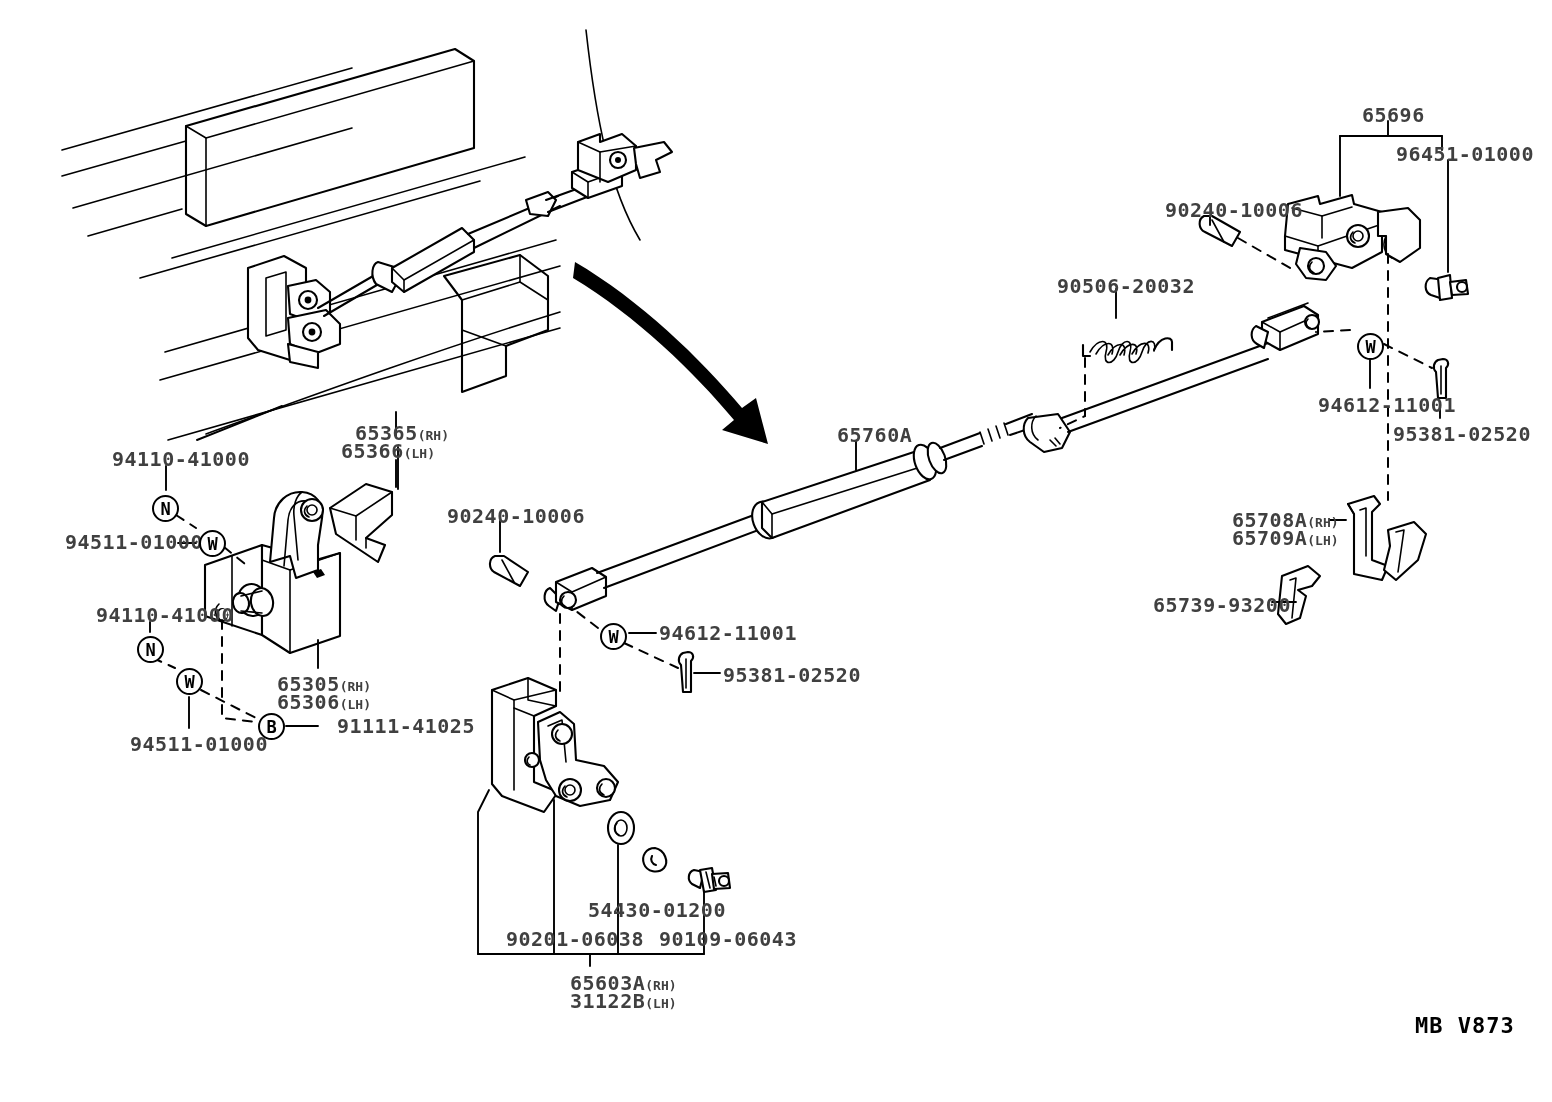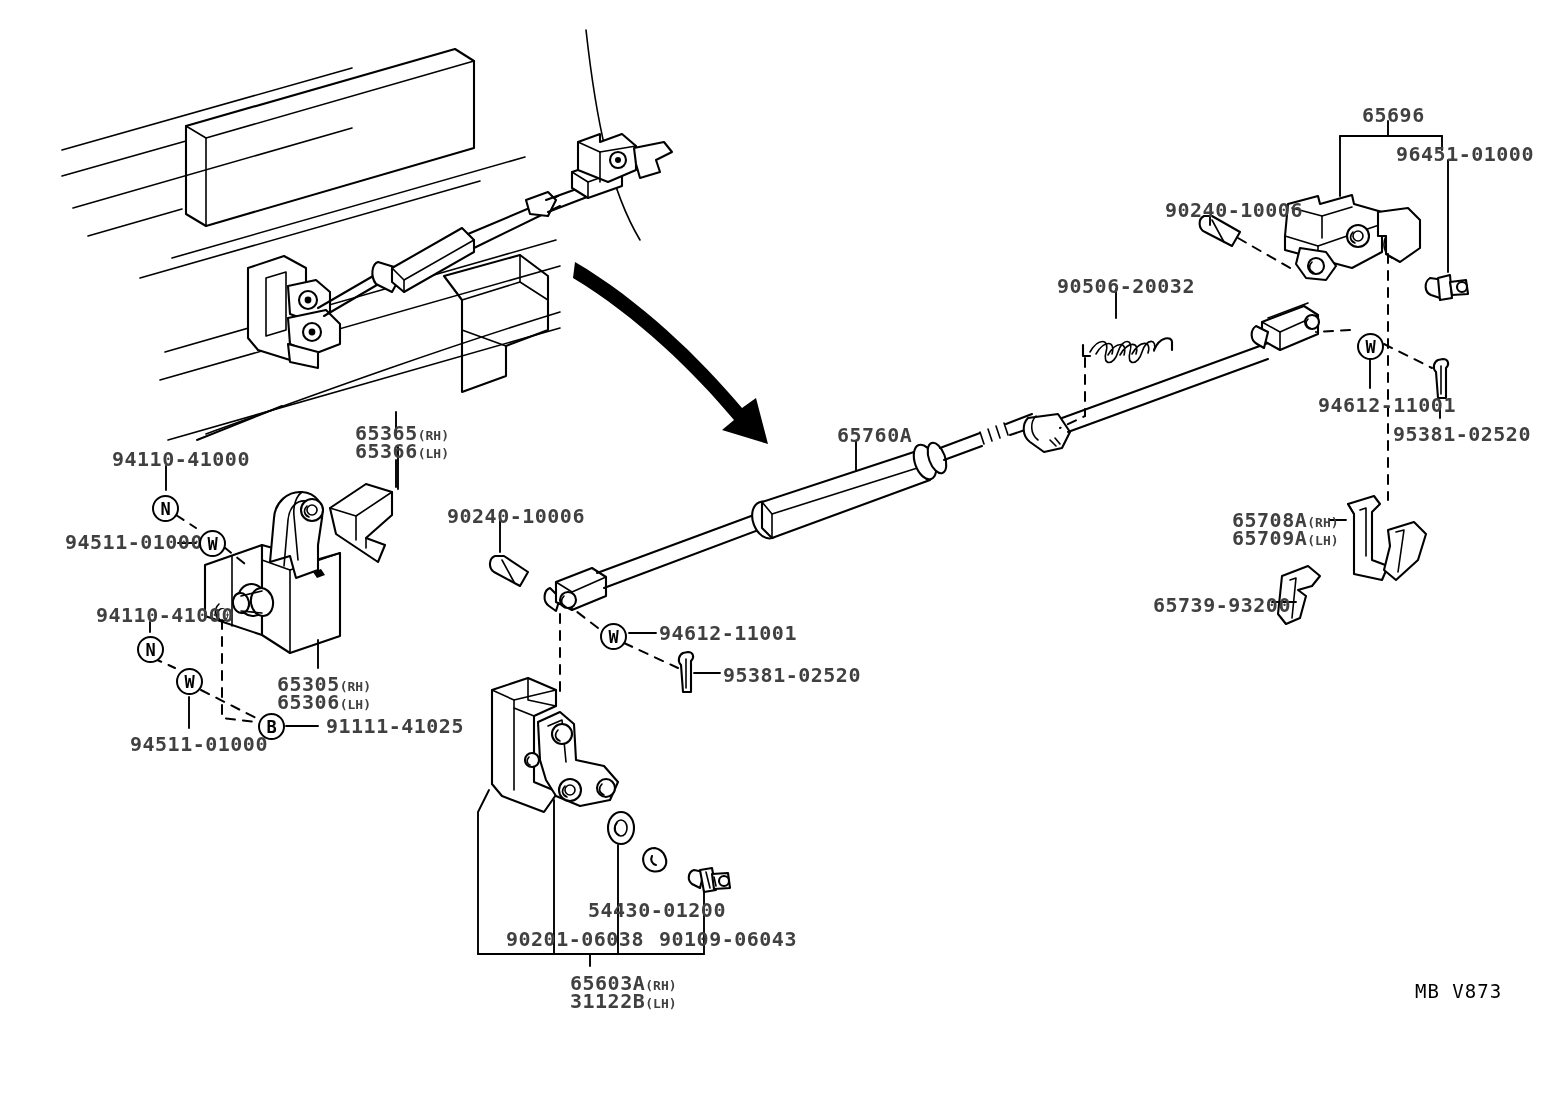--- a/index.html
+++ b/index.html
@@ -4,21 +4,21 @@
 <style>
   html,body{margin:0;padding:0;background:#ffffff;}
   body{width:1552px;height:1102px;overflow:hidden;
        font-family:"DejaVu Sans Mono","Liberation Mono",monospace;}
   #stage{position:relative;width:1552px;height:1102px;background:#fff;}
   #art{position:absolute;left:0;top:0;width:1552px;height:1102px;}
   .lbl{position:absolute;white-space:nowrap;color:#404040;
        font-family:"DejaVu Sans Mono","Liberation Mono",monospace;
        font-weight:bold;font-size:20px;letter-spacing:0.5px;line-height:1.12;}
   .lbl .sfx{font-size:13px;font-weight:bold;letter-spacing:0px;}
-  .diagcode{position:absolute;font-size:19px;font-weight:normal;letter-spacing:1px;}
+  .diagcode{position:absolute;font-size:22px;font-weight:bold;letter-spacing:1px;margin-top:33px;}
   .cbadge{position:absolute;width:27px;height:27px;border:2.5px solid #000;
           border-radius:50%;background:#fff;display:flex;align-items:center;
           justify-content:center;font-family:"DejaVu Sans Mono","Liberation Mono",monospace;
           font-weight:bold;font-size:17px;color:#000;box-sizing:border-box;}
 </style>
 </head>
 <body>
 
 <div id="stage">
 
@@ -342,24 +342,24 @@
       <path class="ld" d="M704,892 L704,918 L704,954"></path>
       <path class="ld" d="M478,954 L704,954"></path>
       <path class="ld" d="M590,954 L590,966"></path>
     </g>
   </svg>
 
   <div class="lbl" style="left:112px;top:448px"><span>94110-41000</span></div>
   <div class="lbl" style="left:65px;top:531px"><span>94511-01000</span></div>
   <div class="lbl" style="left:96px;top:604px"><span>94110-41000</span></div>
   <div class="lbl" style="left:130px;top:733px"><span>94511-01000</span></div>
-  <div class="lbl" style="left:326px;top:715px"><span>91111-41025</span></div>
+  <div class="lbl" style="left:337px;top:715px"><span>91111-41025</span></div>
 
   <div class="lbl" style="left:355px;top:422px"><span>65365</span><span class="sfx">(RH)</span></div>
-  <div class="lbl" style="left:355px;top:440px"><span>65366</span><span class="sfx">(LH)</span></div>
+  <div class="lbl" style="left:341px;top:440px"><span>65366</span><span class="sfx">(LH)</span></div>
 
   <div class="lbl" style="left:277px;top:673px"><span>65305</span><span class="sfx">(RH)</span></div>
   <div class="lbl" style="left:277px;top:691px"><span>65306</span><span class="sfx">(LH)</span></div>
 
   <div class="lbl" style="left:447px;top:505px"><span>90240-10006</span></div>
   <div class="lbl" style="left:659px;top:622px"><span>94612-11001</span></div>
   <div class="lbl" style="left:723px;top:664px"><span>95381-02520</span></div>
 
   <div class="lbl" style="left:588px;top:899px"><span>54430-01200</span></div>
   <div class="lbl" style="left:506px;top:928px"><span>90201-06038</span></div>

